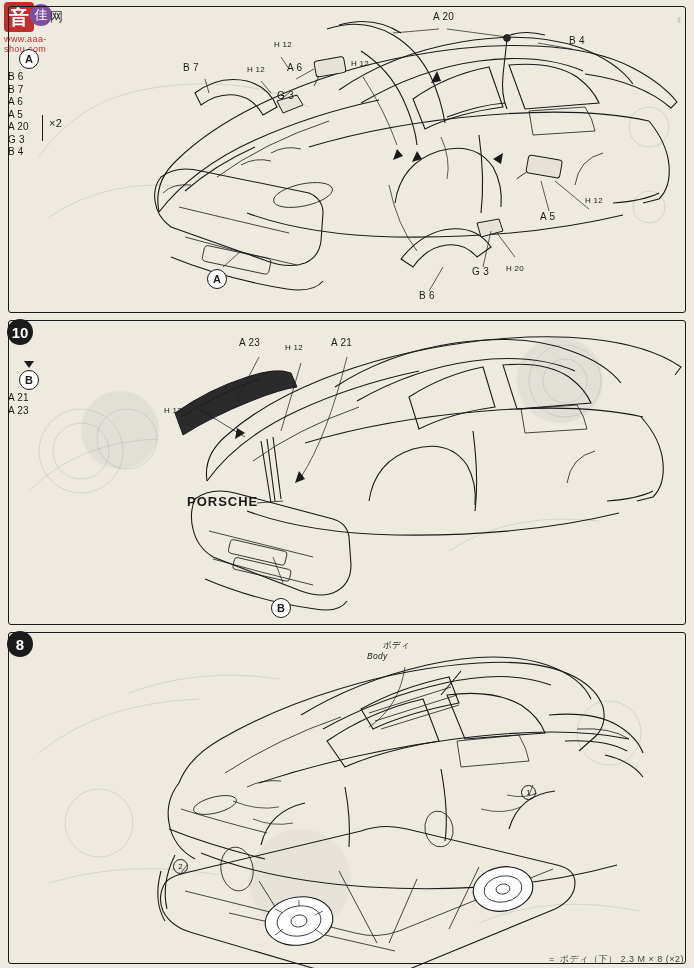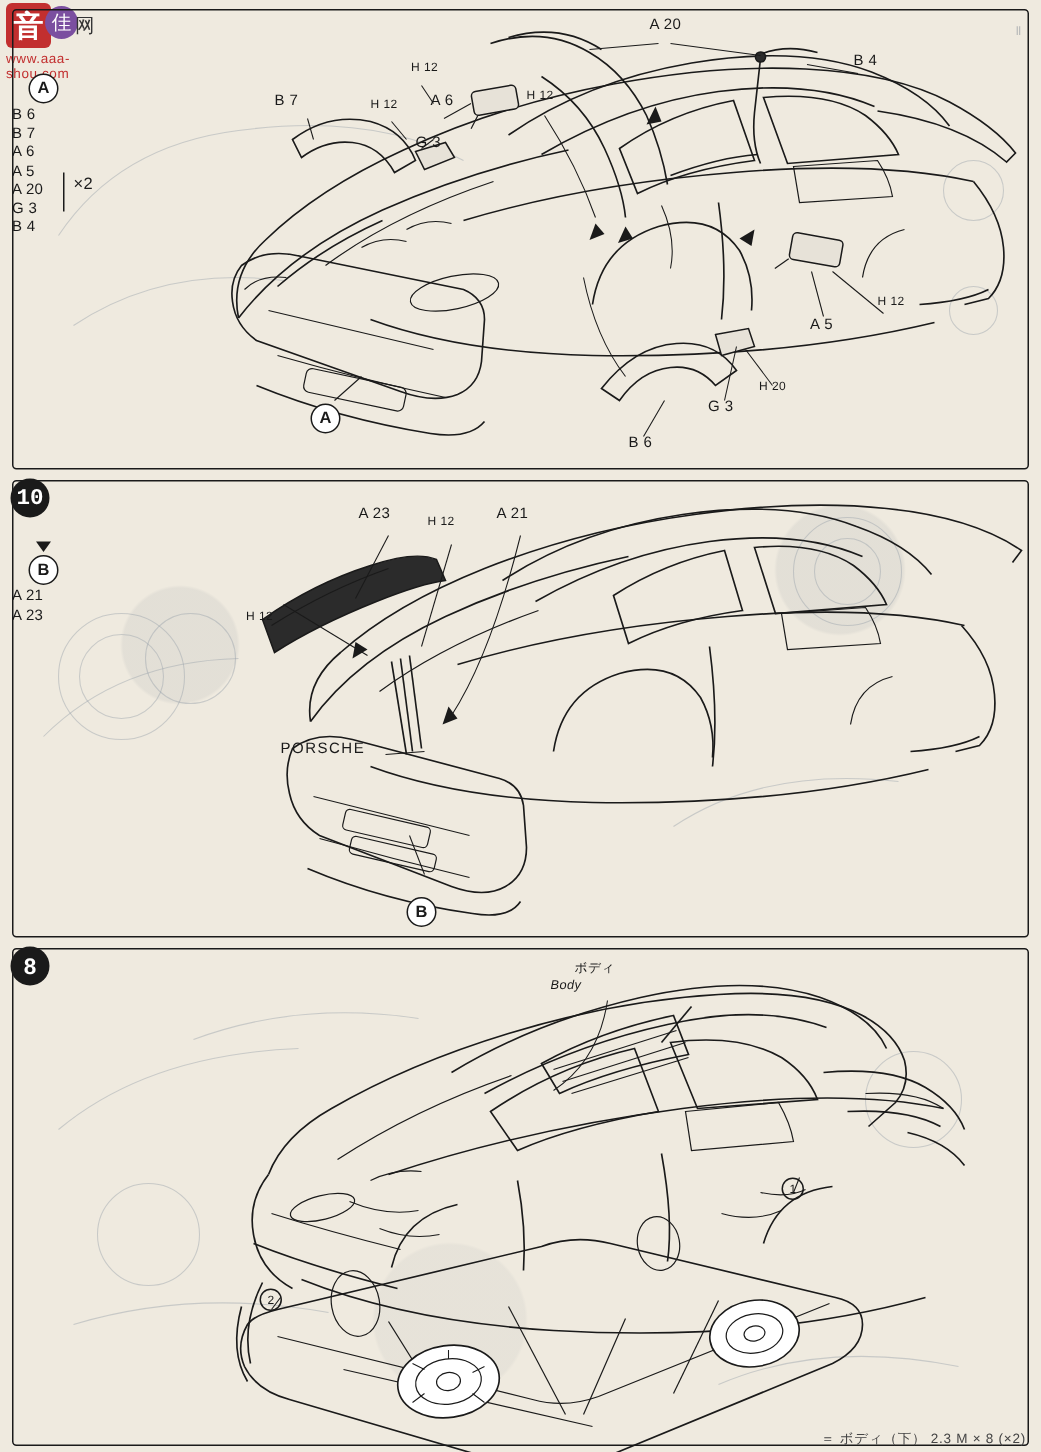--- a/index.html
+++ b/index.html
@@ -260,29 +260,29 @@
   <div class="lbl" style="left:174px;top:55px;">B 7</div>
   <div class="lbl" style="left:278px;top:55px;">A 6</div>
   <div class="lbl" style="left:268px;top:83px;">G 3</div>
   <div class="lbl" style="left:531px;top:204px;">A 5</div>
   <div class="lbl" style="left:463px;top:259px;">G 3</div>
   <div class="lbl" style="left:410px;top:283px;">B 6</div>
   <div class="lbl hpart" style="left:265px;top:33px;">H 12</div>
   <div class="lbl hpart" style="left:238px;top:58px;">H 12</div>
   <div class="lbl hpart" style="left:342px;top:52px;">H 12</div>
   <div class="lbl hpart" style="left:576px;top:189px;">H 12</div>
-  <div class="lbl hpart" style="left:497px;top:246px;text-align:right;">H 20</div>
+  <div class="lbl hpart" style="left:497px;top:257px;text-align:right;">H 20</div>
 
   <div style="position:absolute;left:198px;top:262px;display:flex;flex-direction:column;align-items:center;">
     <div class="marker-letter">A</div>
   </div>
 </div>
 
 <div class="panel" id="panel-10">
-  <div class="step-num" style="left:-2px;top:-2px;font-family:Liberation Mono, monospace;">10</div>
+  <div class="step-num" style="left:-2px;top:-2px;">10</div>
 
   <svg width="678" height="303">
 
     <circle class="ghostln" cx="72" cy="130" r="42"></circle>
     <circle class="ghostln" cx="72" cy="130" r="28"></circle>
     <circle class="ghostln" cx="118" cy="118" r="30"></circle>
     <path class="ghostln" d="M20 170 q50 -50 130 -52"></path>
     <circle class="ghostln" cx="556" cy="60" r="36"></circle>
     <circle class="ghostln" cx="556" cy="60" r="22"></circle>
     <path class="ghostln" d="M440 230 q60 -40 150 -30"></path>
@@ -357,21 +357,21 @@
       <span class="marker-letter">B</span>
     </div>
     <div>A 21</div>
     <div>A 23</div>
   </div>
 
   <div class="lbl" style="left:230px;top:16px;">A 23</div>
   <div class="lbl" style="left:322px;top:16px;">A 21</div>
   <div class="lbl hpart" style="left:276px;top:22px;">H 12</div>
   <div class="lbl hpart" style="left:155px;top:85px;">H 12</div>
-  <div class="lbl" style="left:178px;top:173px;font-size:10px;letter-spacing:1px;font-weight:normal;">PORSCHE</div>
+  <div class="lbl" style="left:178px;top:173px;font-size:13px;letter-spacing:1px;font-weight:bold;">PORSCHE</div>
 
   <div style="position:absolute;left:262px;top:277px;">
     <div class="marker-letter">B</div>
   </div>
 </div>
 
 <div class="panel" id="panel-11">
   <div class="step-num" style="left:-2px;top:-2px;">8</div>
 
   <svg width="678" height="330">

